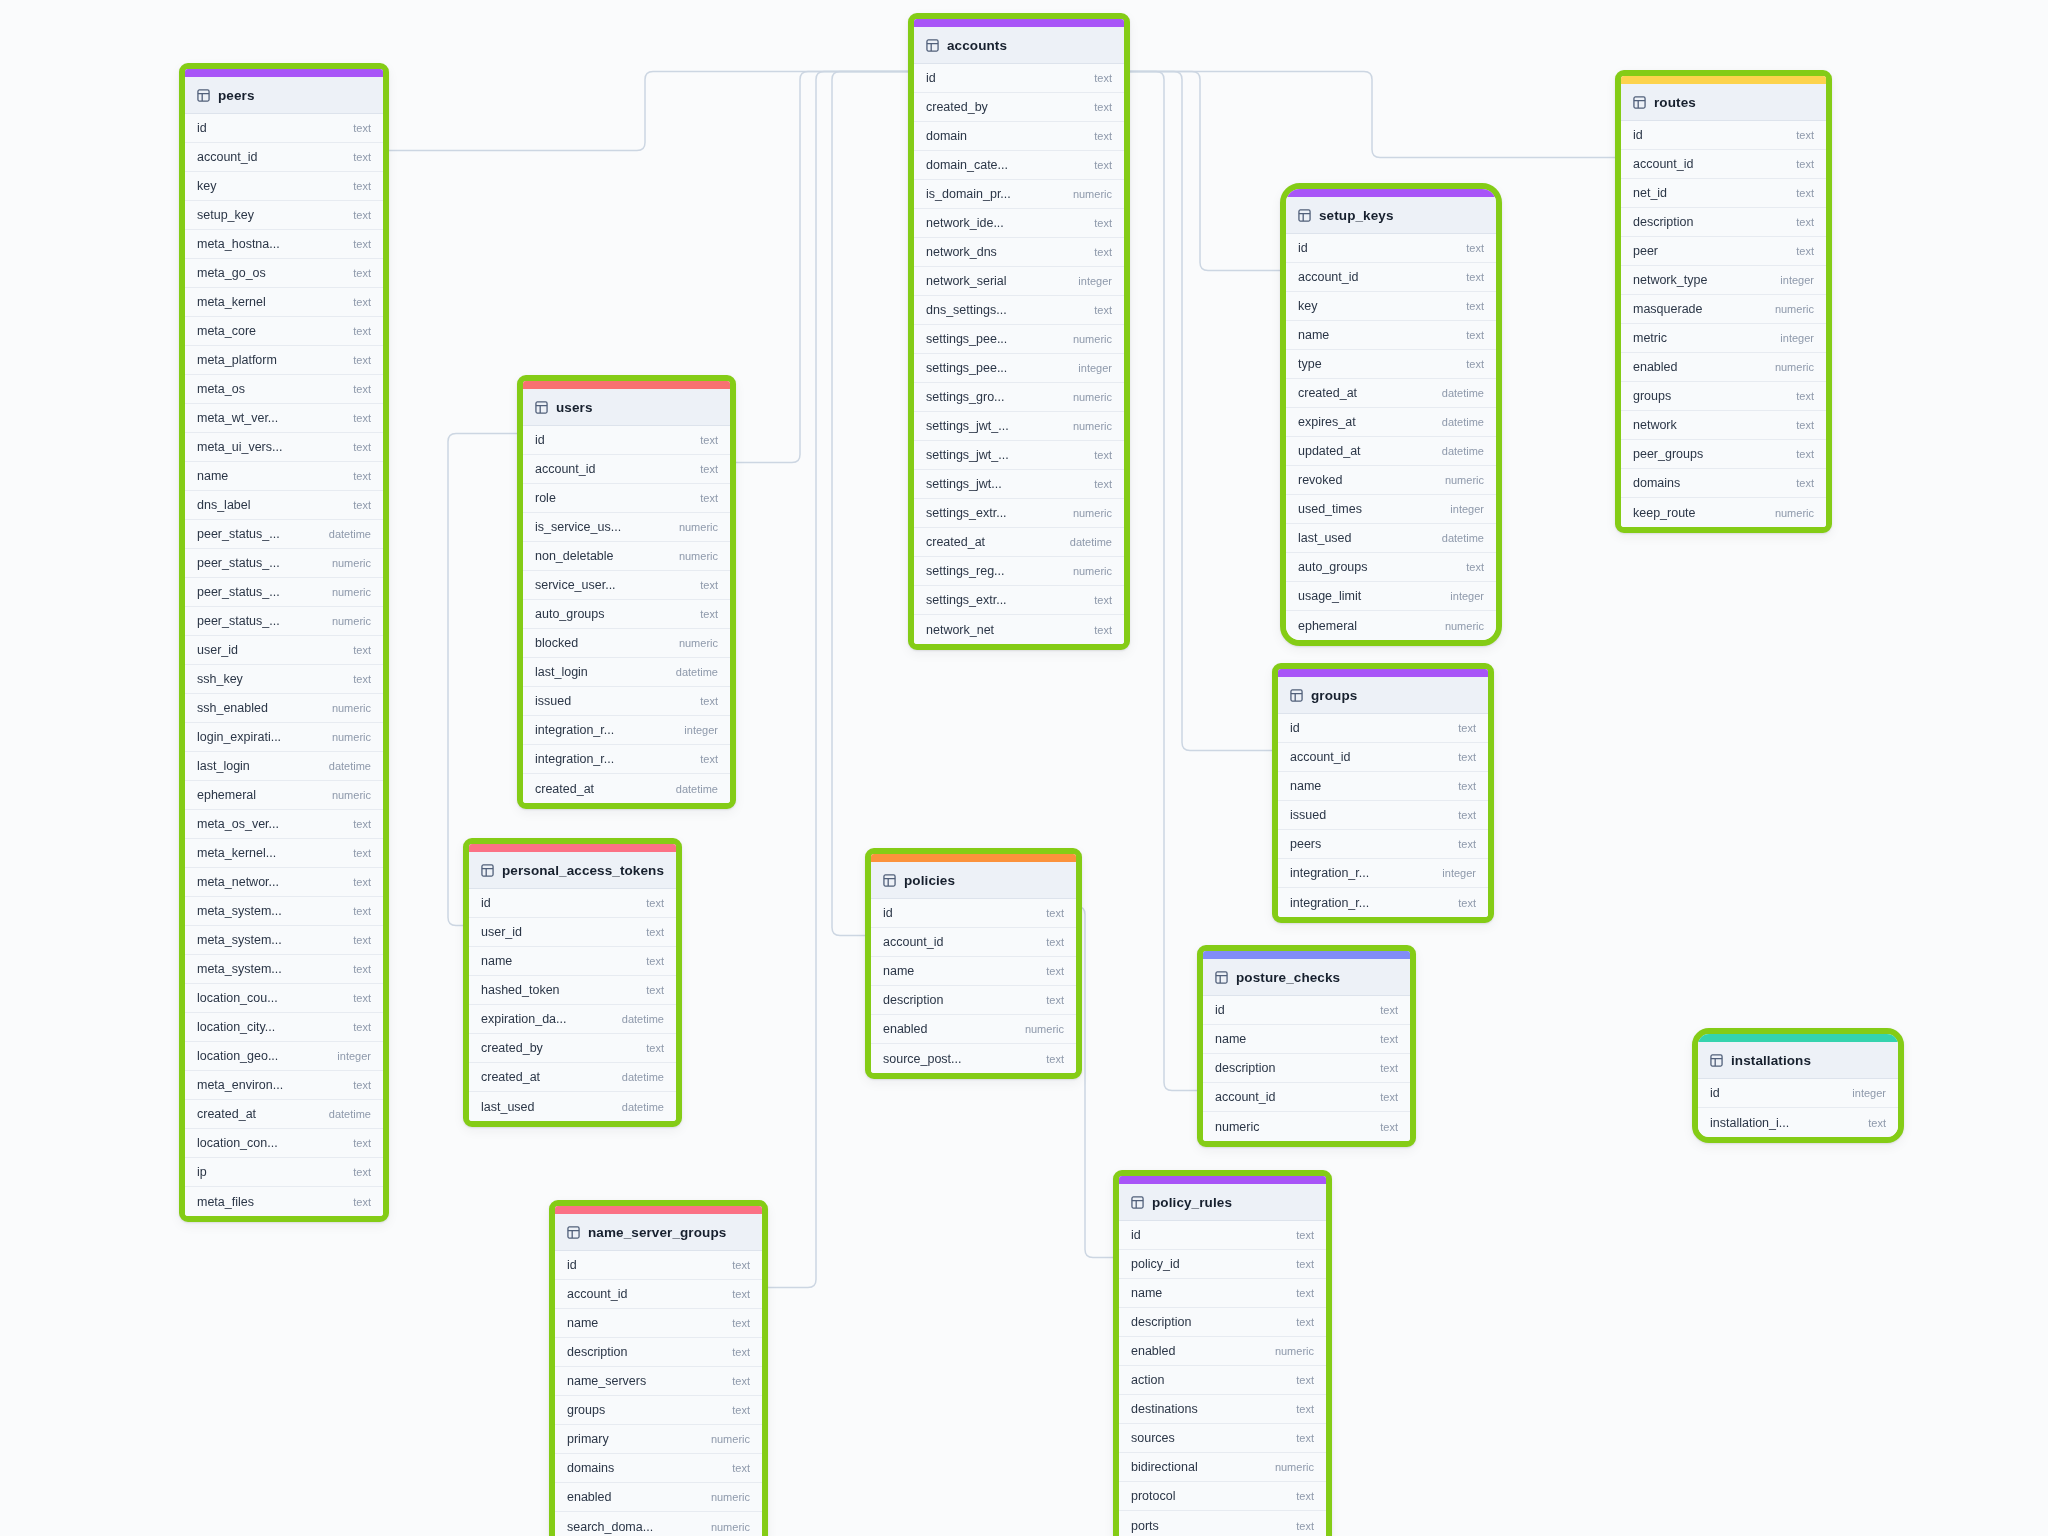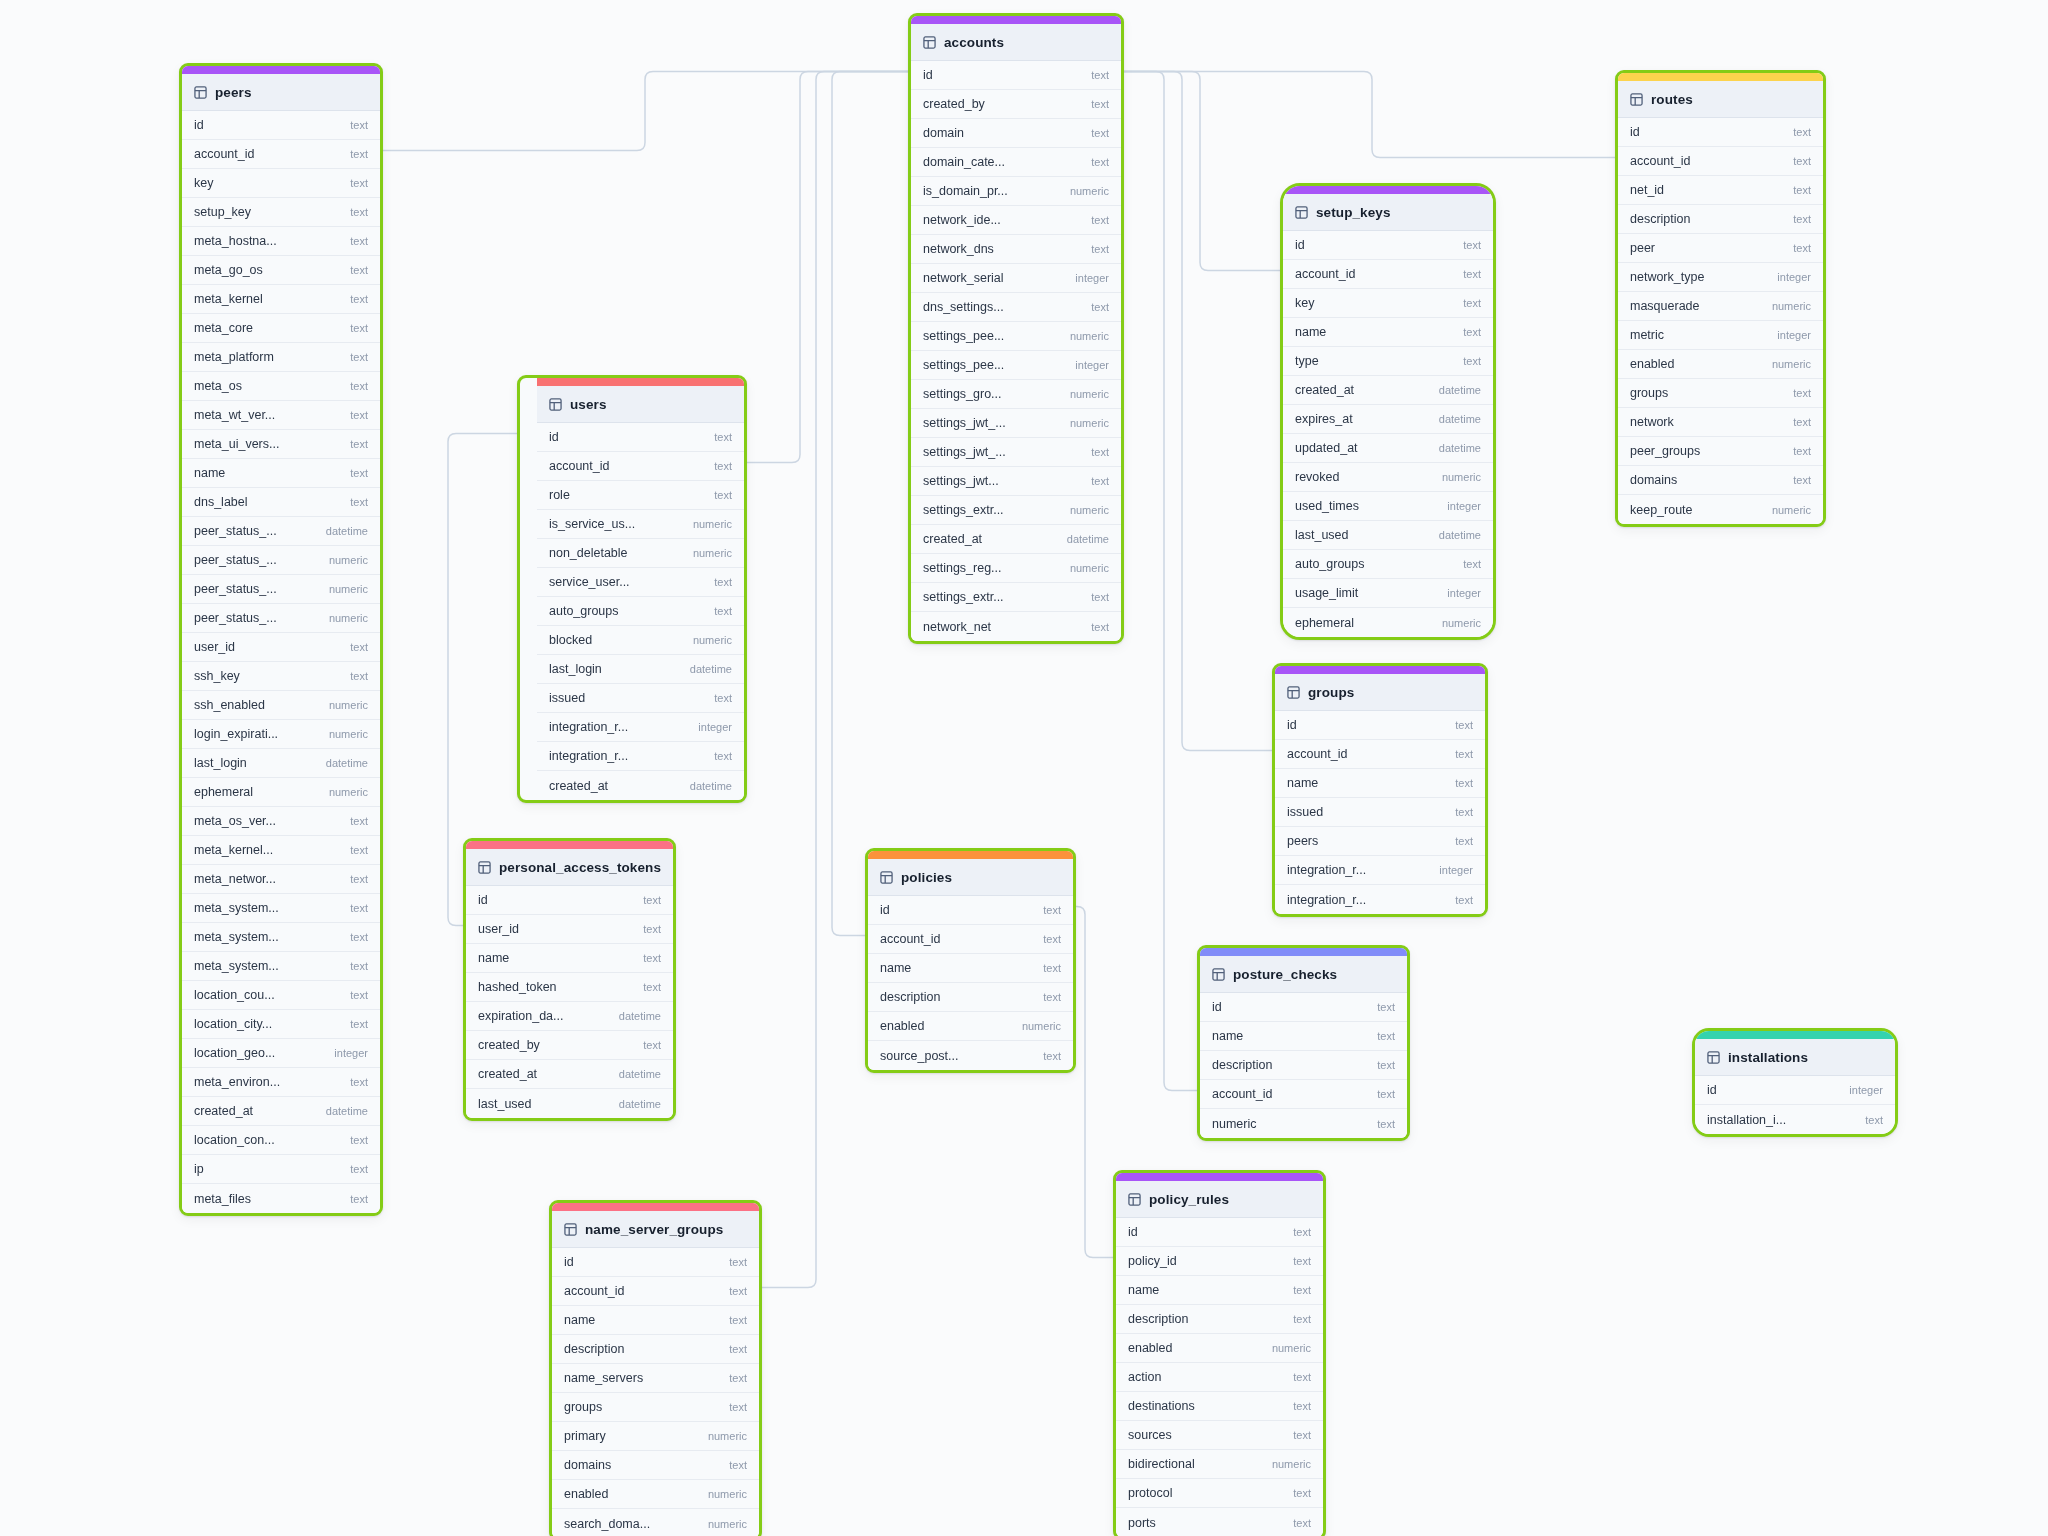--- a/index.html
+++ b/index.html
@@ -1,19 +1,19 @@
 <!DOCTYPE html>
 <html><head>
 <meta charset="utf-8">
 <style>
   html,body{margin:0;padding:0;background:#fafbfc;}
   #canvas{position:relative;width:2048px;height:1536px;background:#fafbfc;overflow:hidden;
           font-family:"Liberation Sans",sans-serif;}
   #connectors{position:absolute;left:0;top:0;pointer-events:none;}
-  .table{position:absolute;border:3px solid #84cc16;border-radius:9px;background:#f8fafc;
+  .table{position:absolute;border:6px solid #84cc16;border-radius:9px;background:#f8fafc;
          box-shadow:0 1px 2px rgba(15,23,42,.10),0 4px 12px rgba(15,23,42,.05);overflow:hidden;}
   .accent{height:8px;}
   .thead{height:36px;display:flex;align-items:center;gap:8px;padding:0 12px;background:#edf1f7;
          border-bottom:1px solid #dde3ec;}
   .tname{font-weight:bold;font-size:13.5px;color:#17202e;letter-spacing:.1px;}
   .ticon{flex:0 0 auto;display:block;}
   .row{height:29px;box-sizing:border-box;display:flex;align-items:center;justify-content:space-between;
        padding:0 12px;border-bottom:1px solid #e7ebf1;background:#f8fafc;}
   .row:last-child{border-bottom:none;}
   .fname{font-size:12.5px;color:#2b3647;white-space:nowrap;}
@@ -191,21 +191,21 @@
       </div>
       <div class="row">
         <span class="fname">ip</span>
         <span class="ftype">text</span>
       </div>
       <div class="row">
         <span class="fname">meta_files</span>
         <span class="ftype">text</span>
       </div>
     </div>
-    <div class="table" style="left: 517px; top: 375px; width: 207px; padding-left: 17px;">
+    <div class="table" style="left: 517px; top: 375px; width: 207px;">
       <div class="accent" style="background: rgb(248, 113, 113);"></div>
       <div class="thead">
         <svg class="ticon" width="13" height="13" viewBox="0 0 14 14">
           <rect x="1" y="1" width="12" height="12" rx="1.6" fill="none" stroke="#51607a" stroke-width="1.4"></rect>
           <line x1="1" y1="5" x2="13" y2="5" stroke="#51607a" stroke-width="1.4"></line>
           <line x1="5.6" y1="5" x2="5.6" y2="13" stroke="#51607a" stroke-width="1.4"></line>
         </svg>
         <span class="tname">users</span>
       </div>
       <div class="row">

